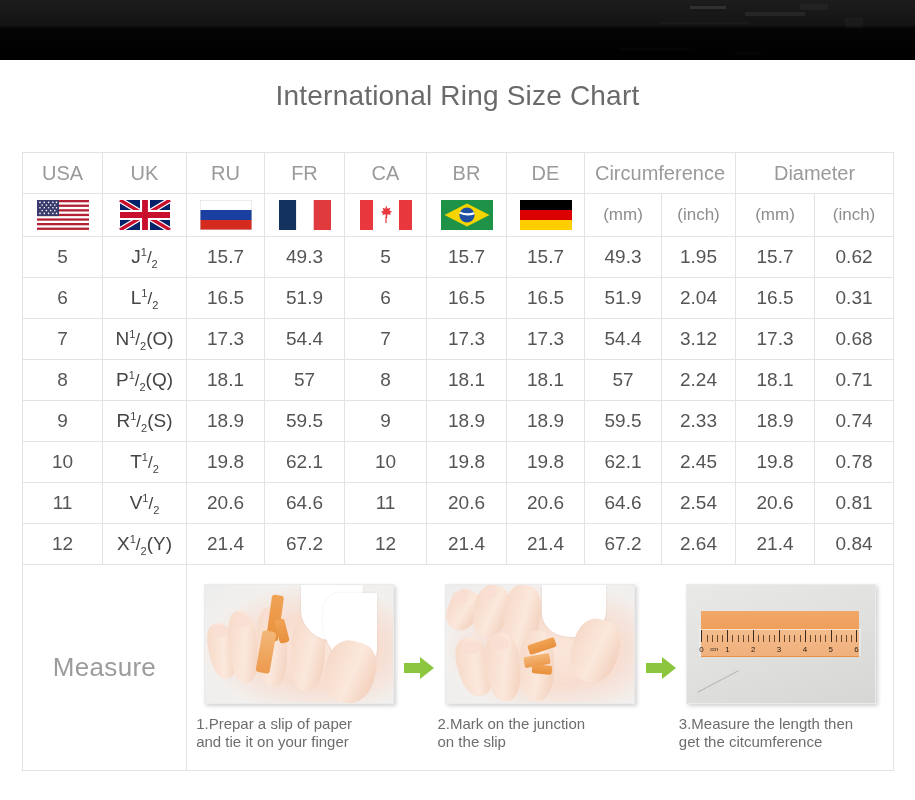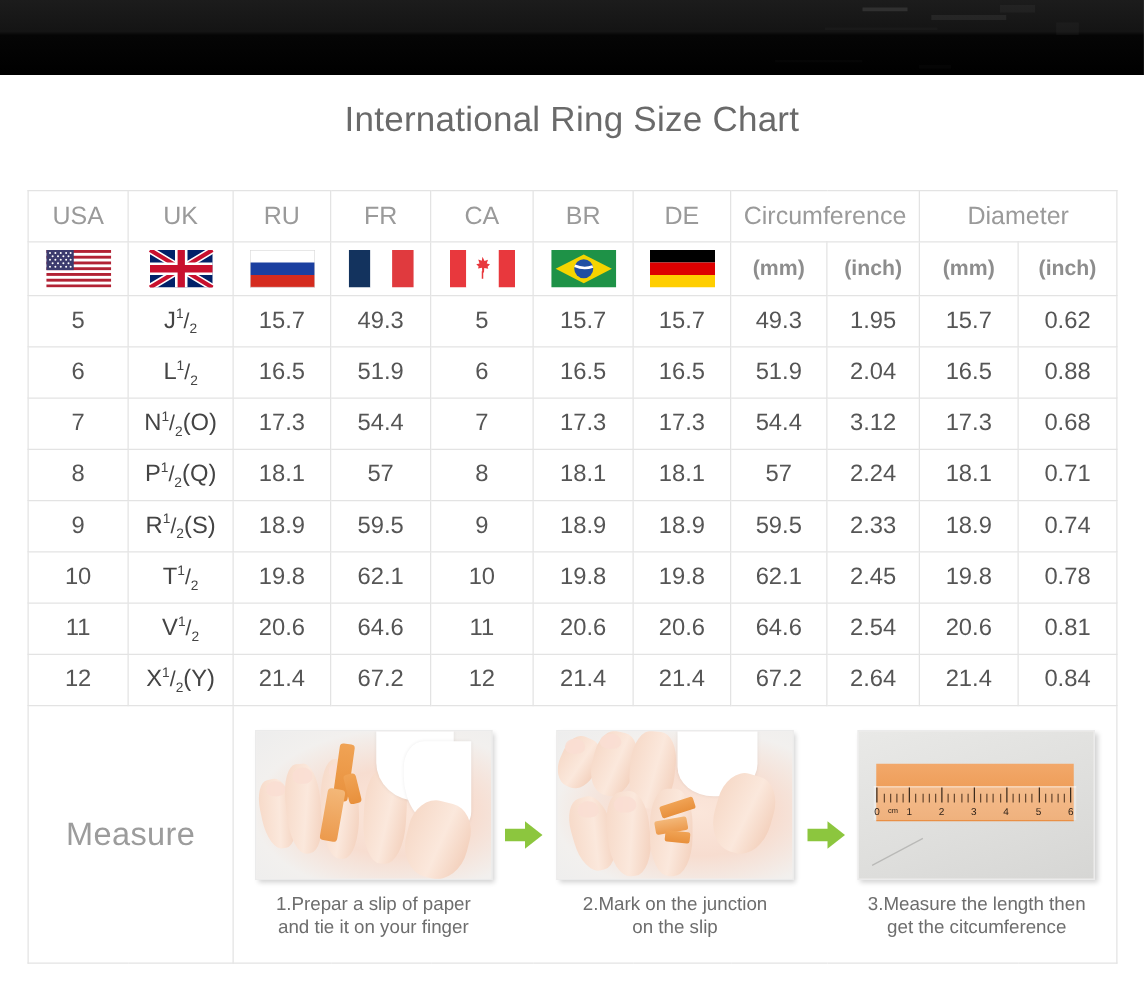--- a/index.html
+++ b/index.html
@@ -55,21 +55,21 @@
   table.size td, table.size th{
     border:1px solid #e3e3e3;
     text-align:center;
     vertical-align:middle;
     font-weight:400;
     color:#5f5f5f;
     font-size:19px;
     padding:0;
   }
   tr.hdr-names td{height:40px;font-size:20px;color:#9a9a9a;}
-  tr.hdr-flags td{height:42px;font-weight:bold;}
+  tr.hdr-flags td{height:42px;}
   tr.hdr-flags td.unit{font-size:17px;color:#8d8d8d;}
   tr.data td{height:40px;color:#555;font-size:19px;}
   tr.data td.uk{font-size:19px;color:#444;}
 
   .frac{display:inline-block;white-space:nowrap;}
   .frac sup{font-size:11px;vertical-align:super;line-height:0;}
   .frac sub{font-size:11px;vertical-align:sub;line-height:0;}
   .frac .sl{font-size:17px;}
 
   
@@ -87,21 +87,21 @@
   .step{
     display:flex;flex-direction:column;align-items:center;width:215px;
   }
   .photo{
     width:188px;height:118px;
     border:1px solid #ebebeb;
     box-shadow:2px 2px 4px rgba(0,0,0,.18);
     position:relative;overflow:hidden;background:#f3f1ef;
   }
   .cap{
-    margin-top:11px;font-size:15px;color:#6d6d6d;line-height:1.22;text-align:center;
+    margin-top:11px;font-size:15px;color:#6d6d6d;line-height:1.22;text-align:left;
     width:205px;
   }
   .arrow{
     width:30px;height:22px;position:relative;flex:0 0 30px;
   }
   .arrow:before{
     content:"";position:absolute;left:0;top:6px;width:17px;height:10px;background:#8cc63e;
   }
   .arrow:after{
     content:"";position:absolute;left:16px;top:0;width:0;height:0;
@@ -311,21 +311,21 @@
           <td>6</td>
           <td class="uk"><span class="frac"><span>L</span><sup>1</sup><span class="sl">/</span><sub>2</sub><span></span></span></td>
           <td>16.5</td>
           <td>51.9</td>
           <td>6</td>
           <td>16.5</td>
           <td>16.5</td>
           <td>51.9</td>
           <td>2.04</td>
           <td>16.5</td>
-          <td>0.88</td>
+          <td>0.31</td>
         </tr>
         <tr class="data">
           <td>7</td>
           <td class="uk"><span class="frac"><span>N</span><sup>1</sup><span class="sl">/</span><sub>2</sub><span>(O)</span></span></td>
           <td>17.3</td>
           <td>54.4</td>
           <td>7</td>
           <td>17.3</td>
           <td>17.3</td>
           <td>54.4</td>

